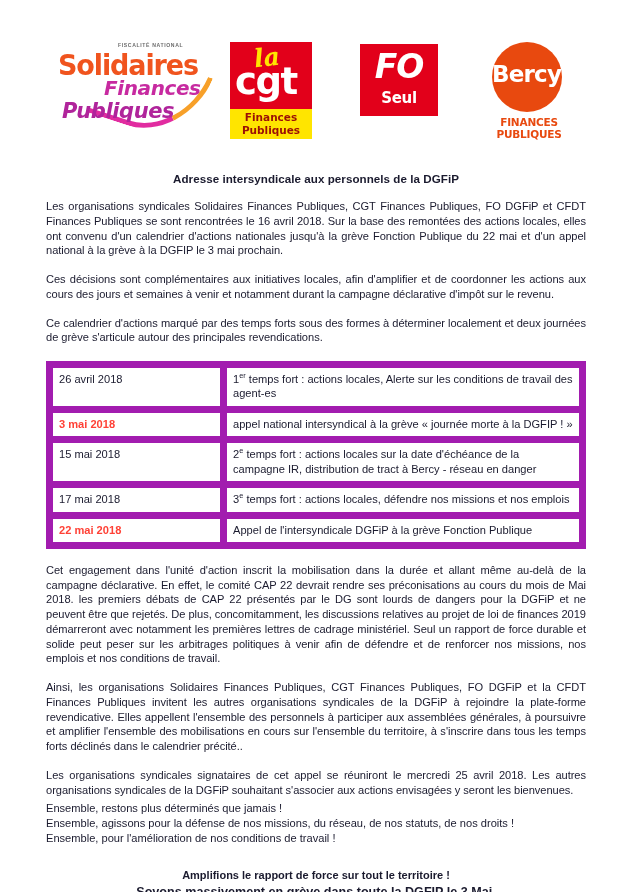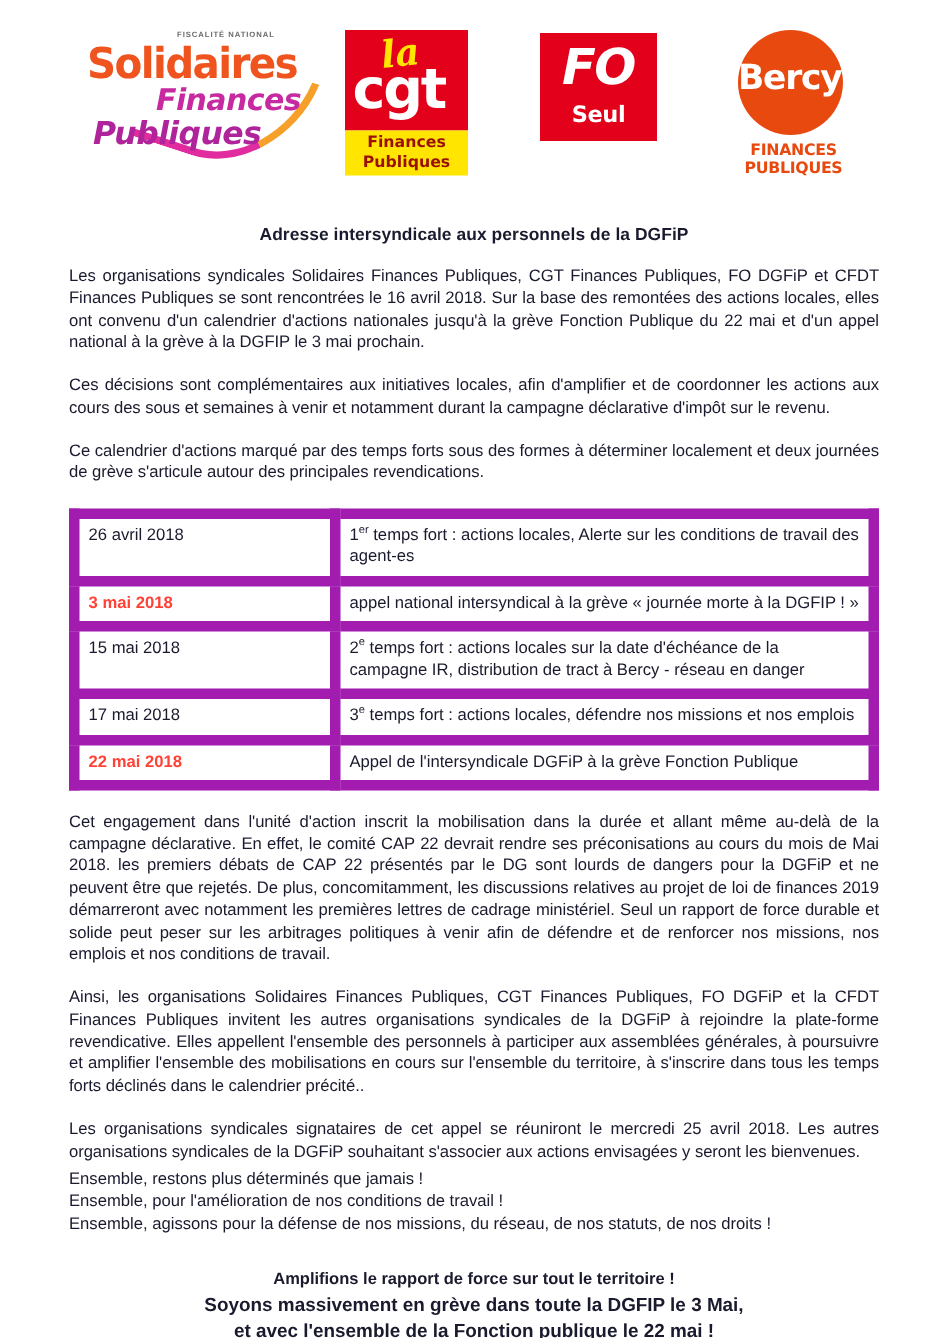--- a/index.html
+++ b/index.html
@@ -20,21 +20,21 @@
     width: 632px;
     height: 892px;
     box-sizing: border-box;
     padding: 0 46px;
   }
 
   
   .logo-band {
     position: relative;
     height: 115px;
-    margin-top: 18px;
+    margin-top: 40px;
   }
   .logo {
     position: absolute;
     top: 0;
   }
 
   
   .logo-solidaires { left: 12px; top: 2px; width: 175px; height: 95px; }
   .sol-top {
     position: absolute;
@@ -292,21 +292,21 @@
         <div>FINANCES</div>
         <div>PUBLIQUES</div>
       </div>
     </div>
 
   </div>
 
   <h1 class="doc-title">Adresse intersyndicale aux personnels de la DGFiP</h1>
 
   <p class="body">Les organisations syndicales Solidaires Finances Publiques, CGT Finances Publiques, FO DGFiP et CFDT Finances Publiques se sont rencontrées le 16 avril 2018. Sur la base des remontées des actions locales, elles ont convenu d'un calendrier d'actions nationales jusqu'à la grève Fonction Publique du 22 mai et d'un appel national à la grève à la DGFIP le 3 mai prochain.</p>
-  <p class="body">Ces décisions sont complémentaires aux initiatives locales, afin d'amplifier et de coordonner les actions aux cours des sous et semaines à venir et notamment durant la campagne déclarative d'impôt sur le revenu.</p>
+  <p class="body">Ces décisions sont complémentaires aux initiatives locales, afin d'amplifier et de coordonner les actions aux cours des jours et semaines à venir et notamment durant la campagne déclarative d'impôt sur le revenu.</p>
   <p class="body">Ce calendrier d'actions marqué par des temps forts sous des formes à déterminer localement et deux journées de grève s'articule autour des principales revendications.</p>
 
   <table class="calendar">
     <tbody>
       <tr>
         <td class="date-cell">26 avril 2018</td>
         <td class="desc-cell"><span>1</span><sup>er</sup><span> temps fort : actions locales, Alerte sur les conditions de travail des agent-es</span></td>
       </tr>
       <tr>
         <td class="date-cell red">3 mai 2018</td>
@@ -326,22 +326,22 @@
       </tr>
     </tbody>
   </table>
 
   <p class="body">Cet engagement dans l'unité d'action inscrit la mobilisation dans la  durée et allant même au-delà de la campagne déclarative. En effet, le comité CAP 22 devrait rendre ses préconisations au cours du mois de Mai 2018. les premiers débats de CAP 22 présentés par le DG sont lourds de dangers pour la DGFiP et ne peuvent être que rejetés. De plus, concomitamment, les discussions relatives au projet de loi de finances 2019 démarreront avec notamment les premières lettres de cadrage ministériel. Seul un rapport de force durable et solide peut peser sur les arbitrages politiques à venir afin de défendre et de renforcer nos missions, nos emplois et nos conditions de travail.</p>
   <p class="body">Ainsi, les organisations Solidaires Finances Publiques, CGT Finances Publiques, FO DGFiP et la CFDT Finances Publiques invitent les autres organisations syndicales de la DGFiP à rejoindre la plate-forme revendicative. Elles appellent l'ensemble des personnels à participer aux assemblées générales, à poursuivre et amplifier l'ensemble des mobilisations en cours sur l'ensemble du territoire, à s'inscrire dans tous les temps forts déclinés dans le calendrier précité..</p>
   <p class="body">Les organisations syndicales signataires de cet appel se réuniront le mercredi 25 avril 2018. Les autres organisations syndicales de la DGFiP souhaitant s'associer aux actions envisagées y seront les bienvenues.</p>
 
   <div class="slogan-block">
     <div>Ensemble, restons plus déterminés que jamais !</div>
+    <div>Ensemble, agissons pour la défense de nos missions, du réseau, de nos statuts, de nos droits !</div>
     <div>Ensemble, pour l'amélioration de nos conditions de travail  !</div>
-    <div>Ensemble, agissons pour la défense de nos missions, du réseau, de nos statuts, de nos droits !</div>
   </div>
 
   <div class="final-block">
     <div class="final-line1">Amplifions le rapport de force sur tout le territoire !</div>
     <div class="final-line2">Soyons massivement en grève dans toute la DGFIP le 3 Mai,</div>
     <div class="final-line3">et avec l'ensemble de la Fonction publique le 22 mai !</div>
   </div>
 
 </div>
 

